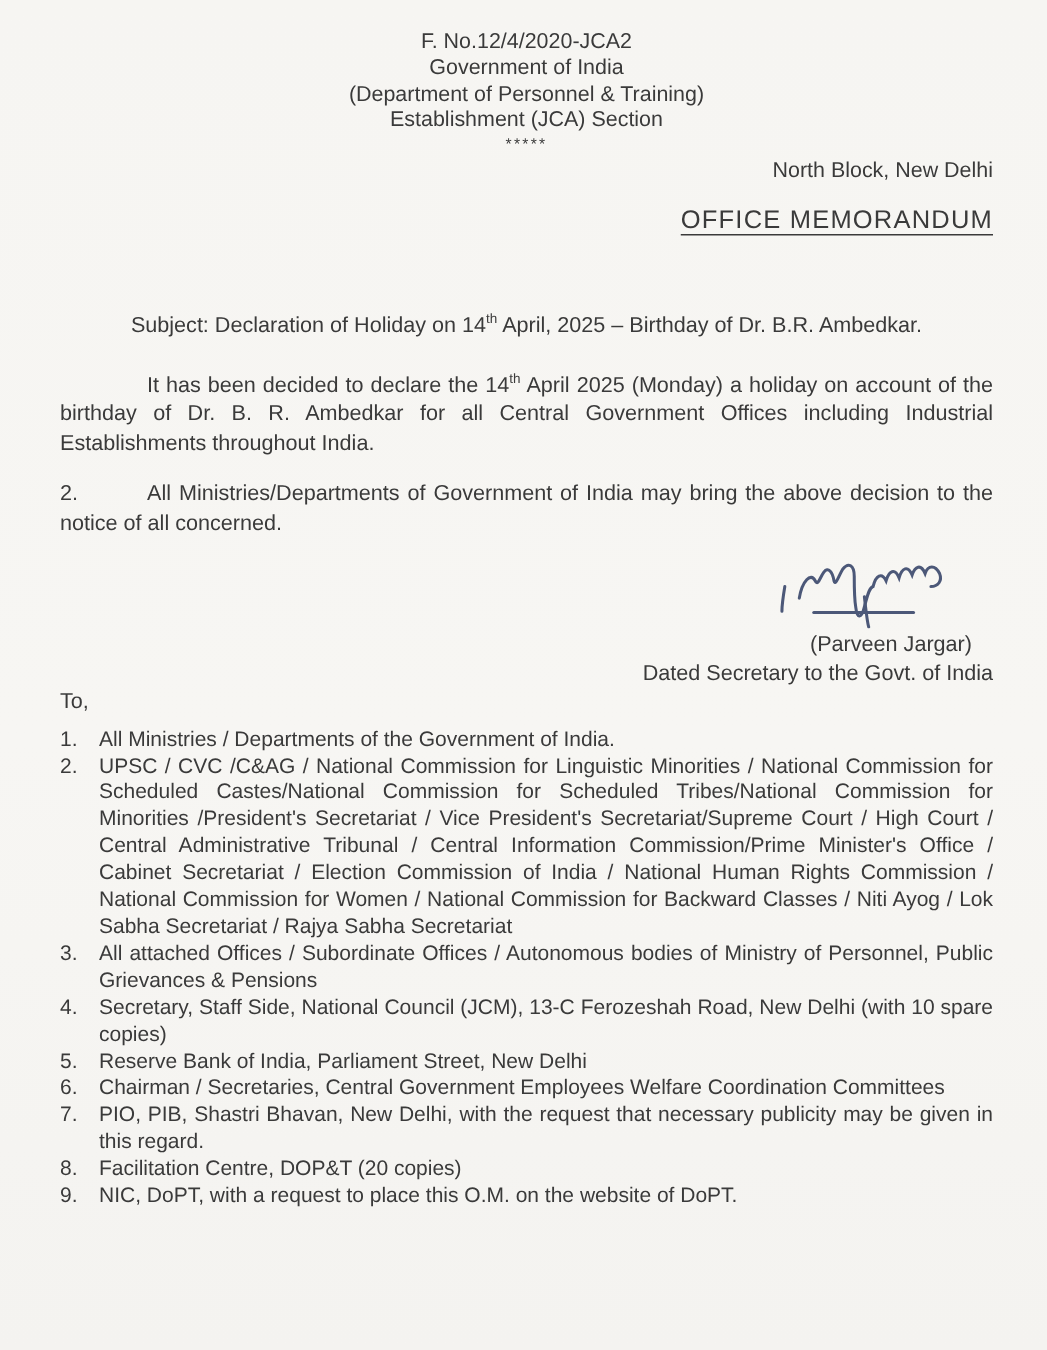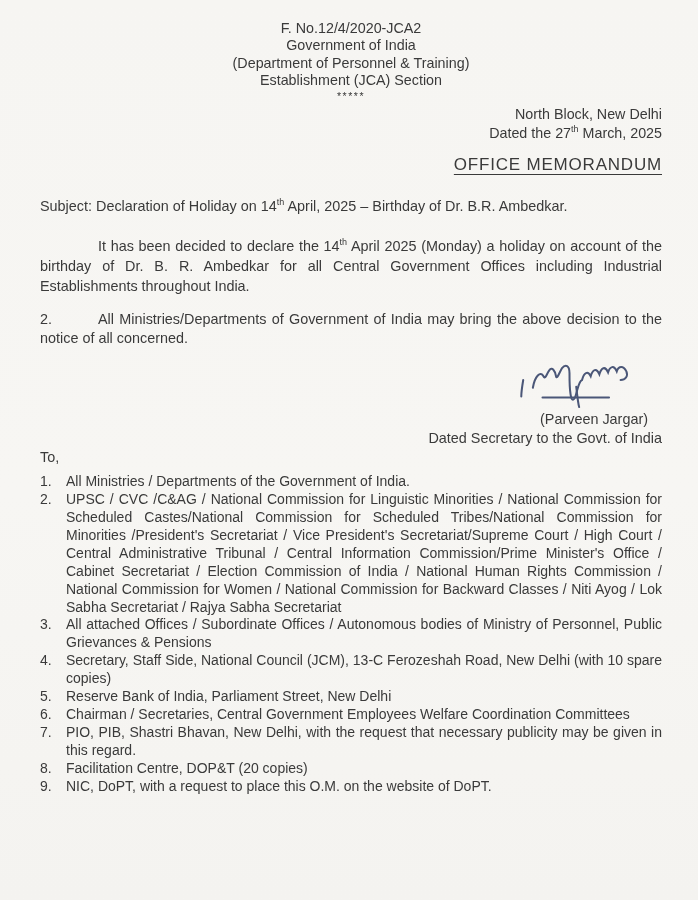--- a/index.html
+++ b/index.html
@@ -14,21 +14,21 @@
   .doc { padding: 20px 36px 0 40px; }
 
   .hdr { text-align: center; font-size: 14.3px; line-height: 17.3px; }
   .hdr .stars { font-size: 10.5px; letter-spacing: 1.5px; line-height: 13px; margin-top: 1px; }
 
   .dateline { text-align: right; font-size: 14.3px; line-height: 18.5px; margin-top: 2px; }
 
   .memo-title { text-align: right; margin-top: 13px; font-size: 17px; letter-spacing: 0.8px; line-height: 19px; }
   .memo-title span { text-decoration: underline; text-underline-offset: 3.5px; text-decoration-thickness: 1.3px; }
 
-  .subject { margin-top: 23px; font-size: 14.4px; line-height: 19px; }
+  .subject { margin-top: 52px; font-size: 14.4px; line-height: 19px; text-align: center; }
 
   .para { font-size: 14.4px; line-height: 19.8px; text-align: justify; }
   .p1 { margin-top: 21px; text-indent: 58px; }
   .p2 { margin-top: 13px; }
   .p2 .pnum { display: inline-block; width: 58px; text-indent: 0; }
 
   sup { font-size: 9px; line-height: 0; vertical-align: super; }
 
   .sig-row { display: flex; justify-content: flex-end; padding-right: 8px; margin-top: 5px; height: 54px; }
   .sig-row svg { width: 142px; height: 54px; }
@@ -50,21 +50,20 @@
   <div class="hdr">
     <div>F. No.12/4/2020-JCA2</div>
     <div>Government of India</div>
     <div>(Department of Personnel &amp; Training)</div>
     <div>Establishment (JCA) Section</div>
     <div class="stars">*****</div>
   </div>
 
   <div class="dateline">
     <div>North Block, New Delhi</div>
-    <div><span>Dated the 27</span><sup>th</sup><span> March, 2025</span></div>
   </div>
 
   <div class="memo-title"><span>OFFICE MEMORANDUM</span></div>
 
   <div class="subject"><span>Subject: Declaration of Holiday on 14</span><sup>th</sup><span> April, 2025 – Birthday of Dr. B.R.  Ambedkar.</span></div>
 
   <div class="para p1"><span>It has been decided to declare the 14</span><sup>th</sup><span> April 2025 (Monday) a holiday on account of the birthday of Dr. B. R. Ambedkar for all Central Government Offices including Industrial Establishments throughout India.</span></div>
 
   <div class="para p2"><span class="pnum">2.</span><span>All Ministries/Departments of Government of India may bring the above decision to the notice of all concerned.</span></div>
 

